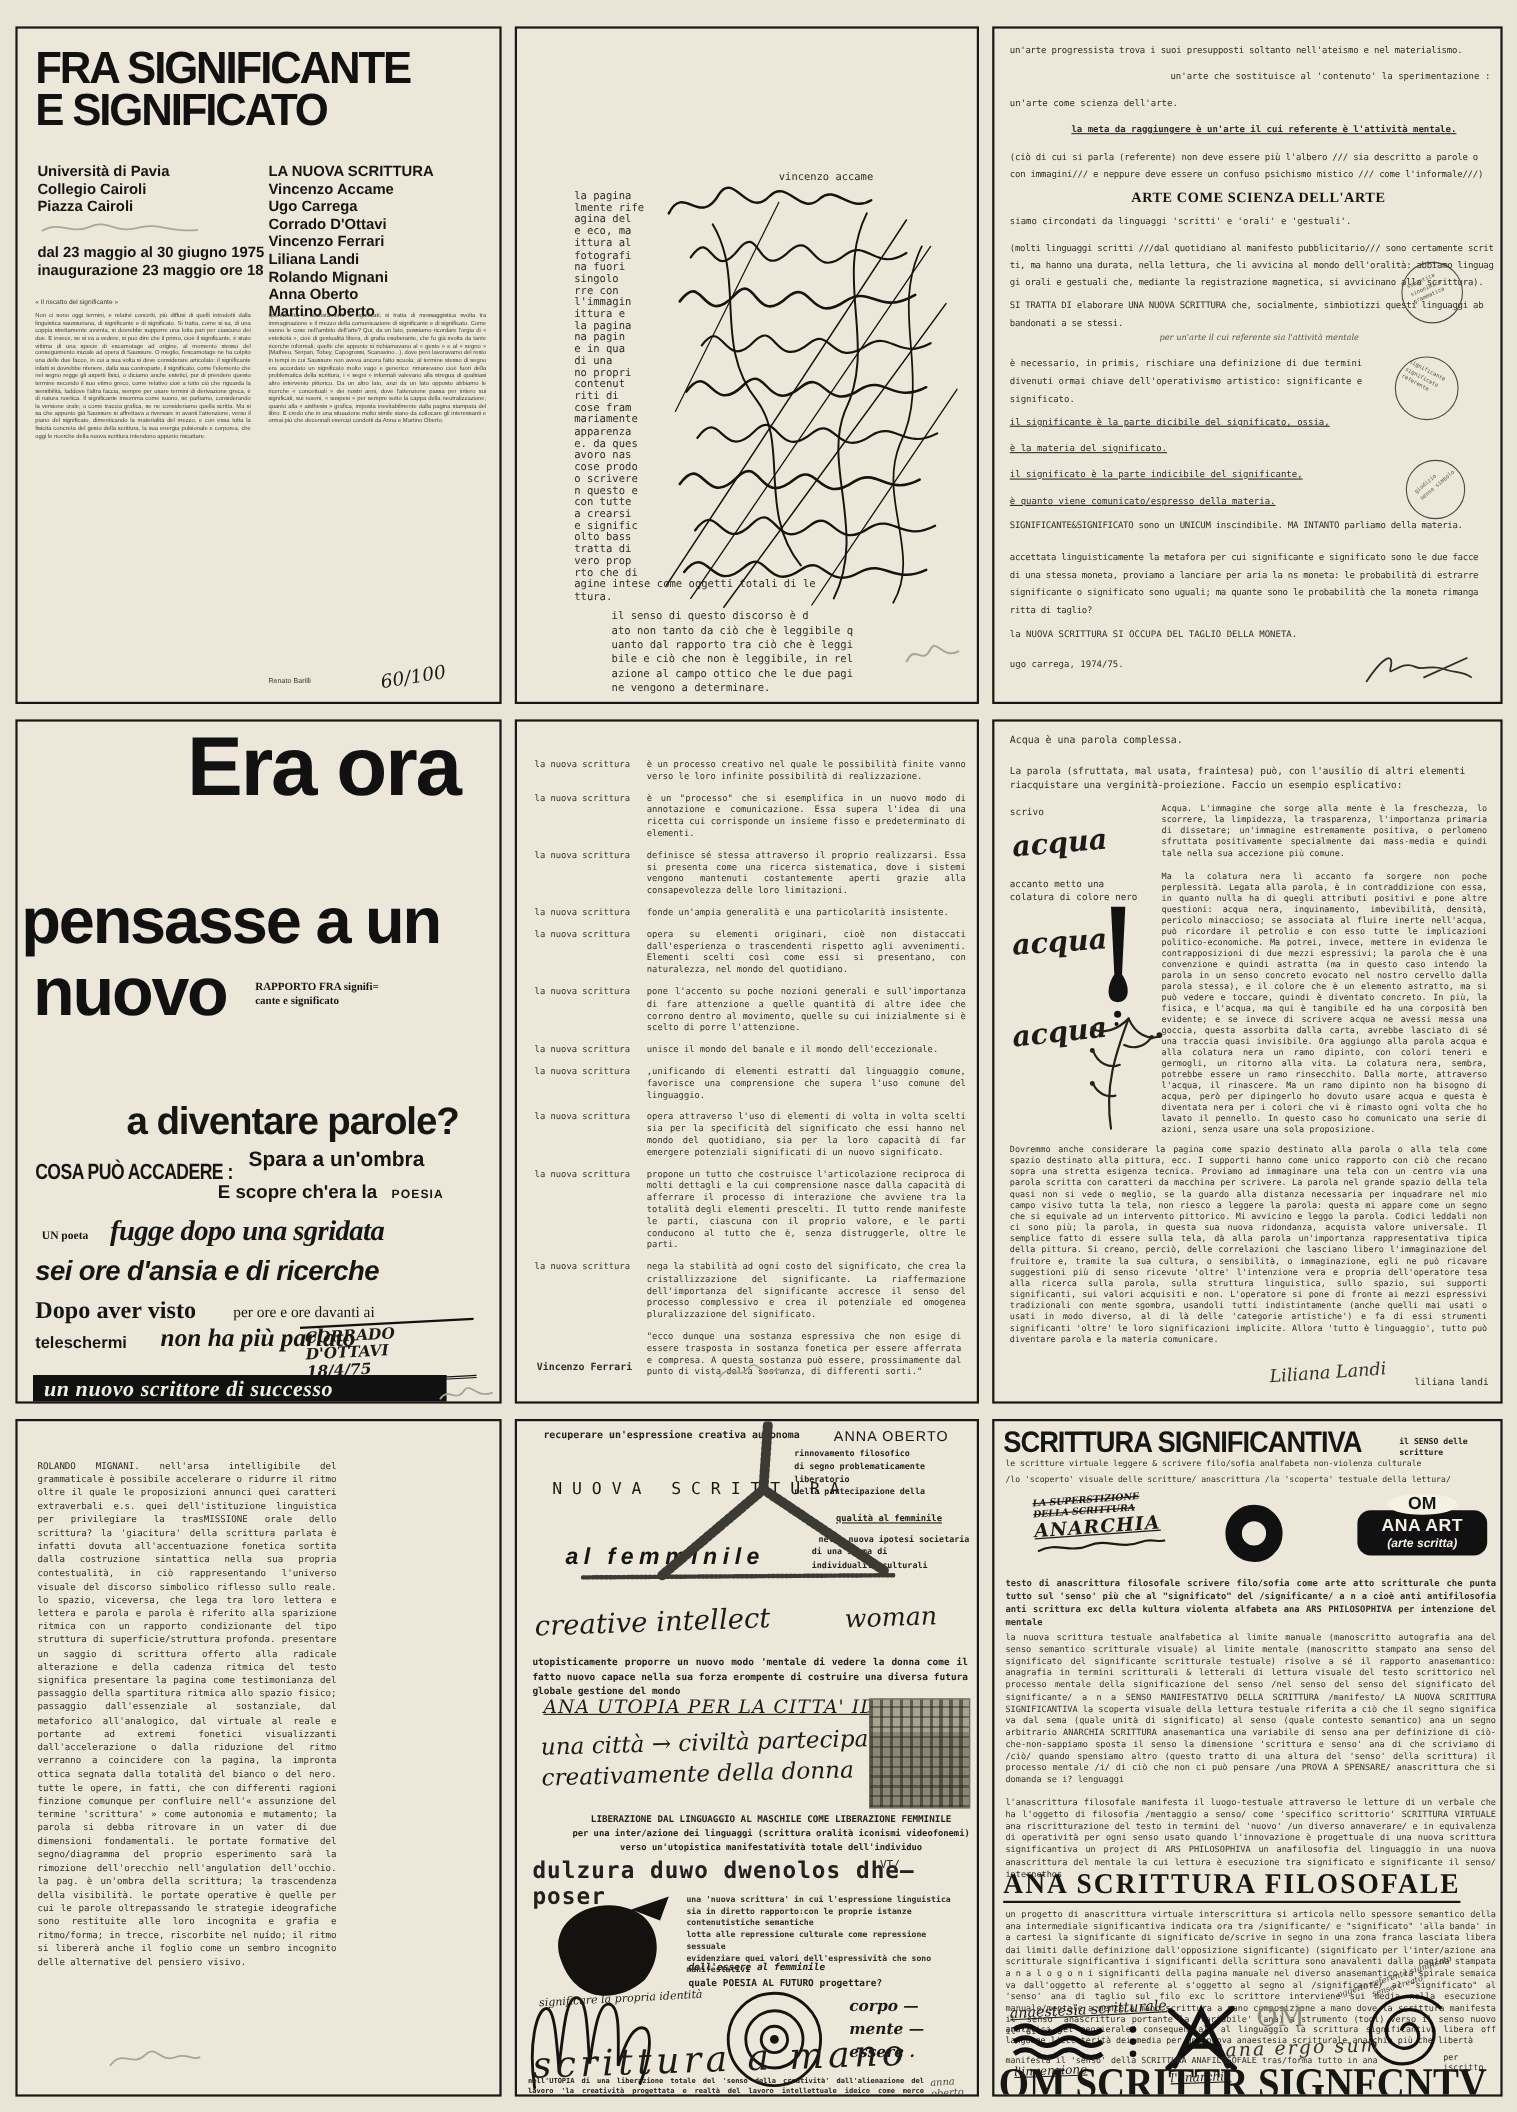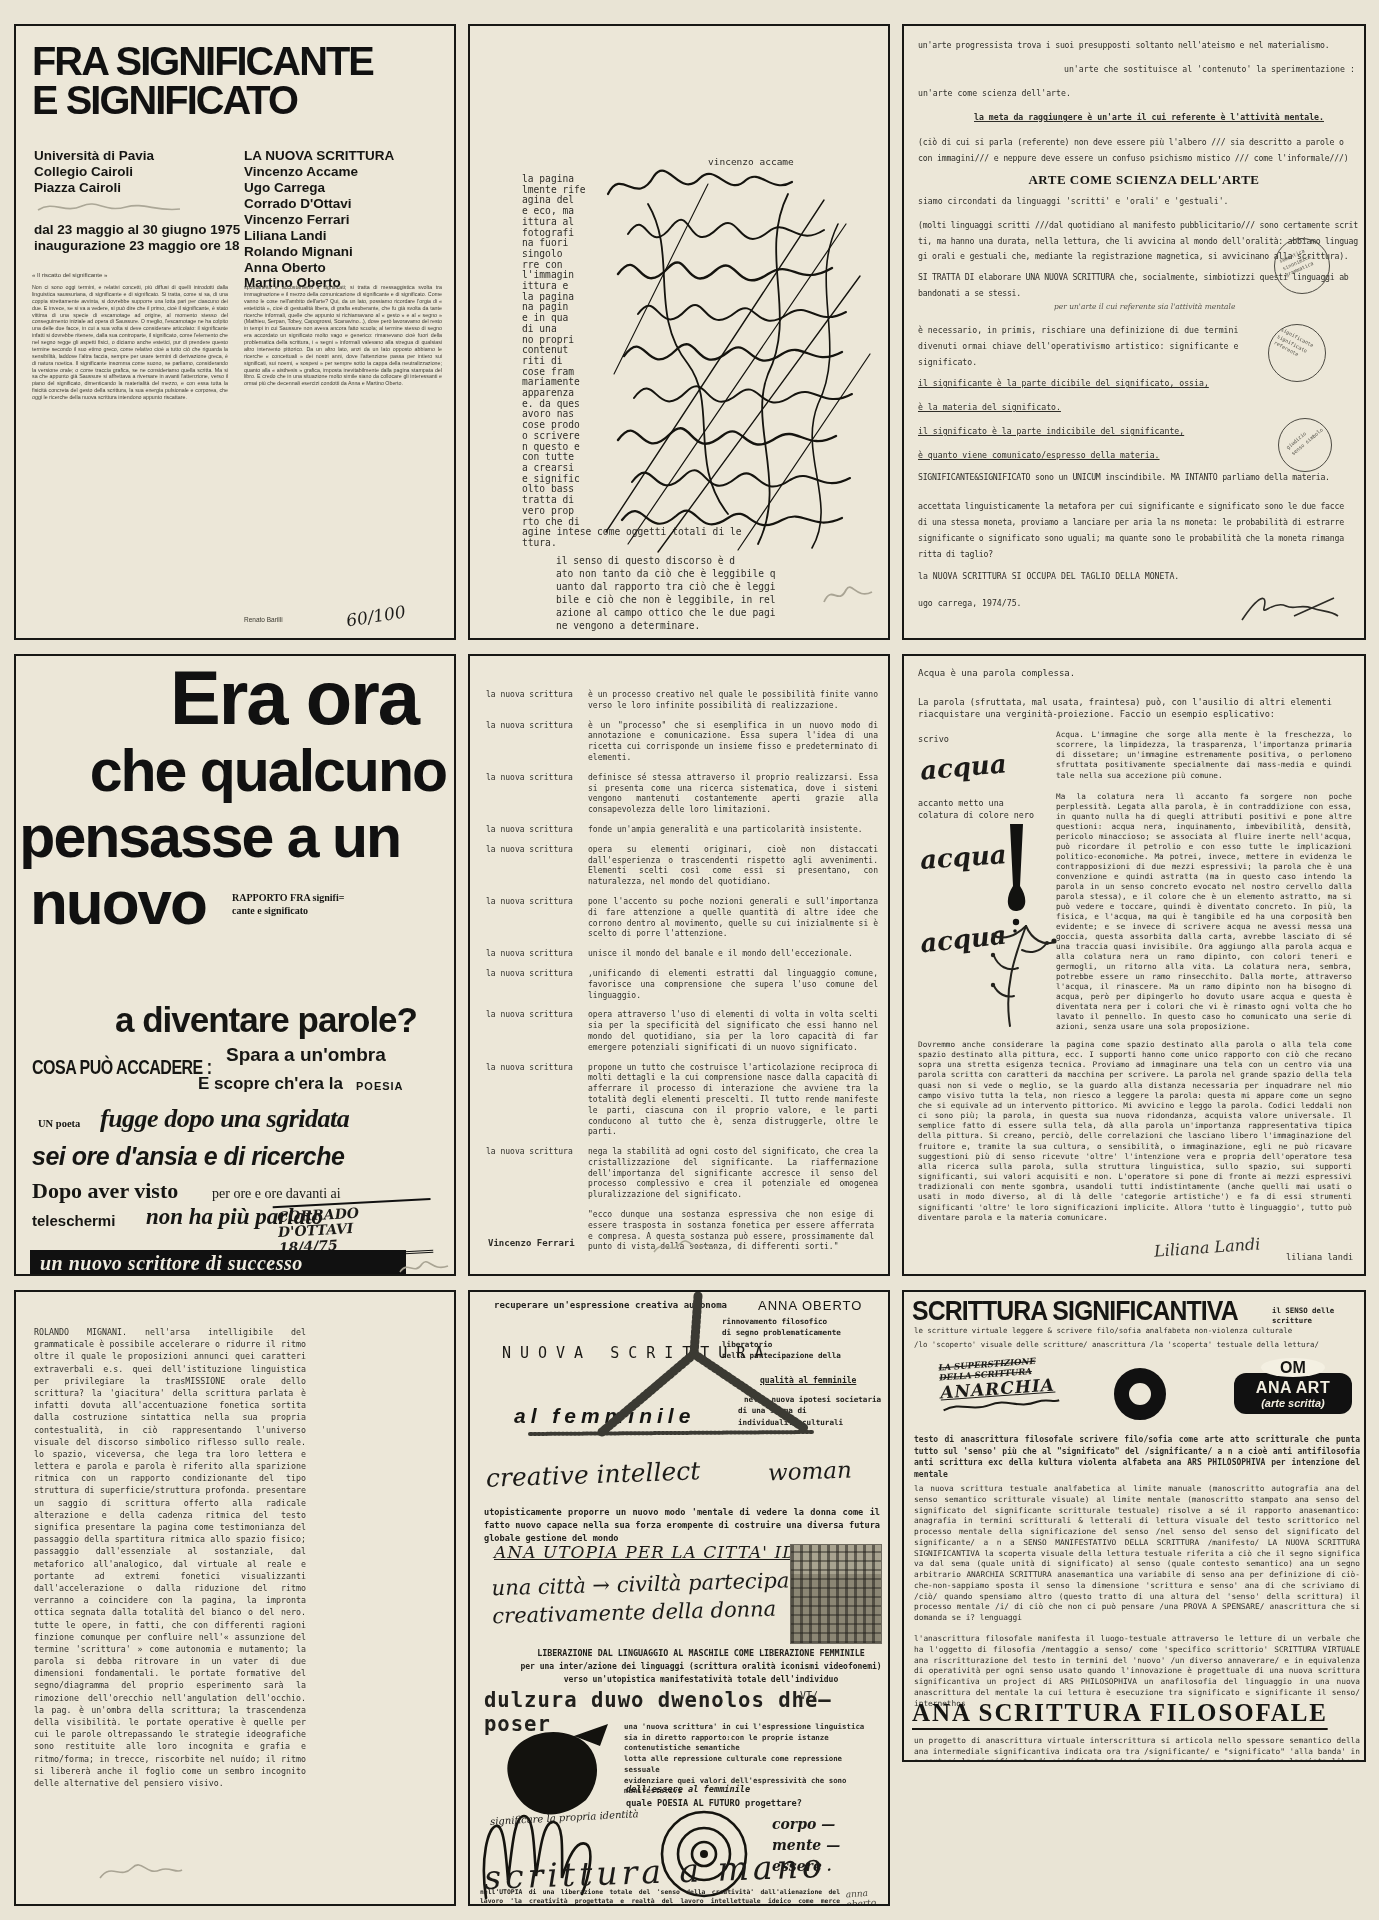--- a/index.html
+++ b/index.html
@@ -161,21 +161,20 @@
         <span class="abs tw" style="left:6px;top:10px;width:44px;font-size:5px;color:#55534a;transform:rotate(28deg);line-height:1.5;">significante significato referente</span>
       </div>
     <div class="abs" style="left:374px;top:392px;width:52px;height:52px;border:1.6px solid #4c4a42;border-radius:50%;">
         <span class="abs tw" style="left:6px;top:12px;width:40px;font-size:5px;color:#55534a;transform:rotate(-40deg);line-height:1.5;">giudizio senso simbolo</span>
       </div>
   </div>
 
   <div class="panel" style="left:14px;top:654px;width:442px;height:622px;">
     <div class="ab s"></div>
     <div class="abs hl" style="right:36px;top:6px;font-size:76px;">Era ora</div>
-    <div class="abs hl" style="right:8px;top:88px;font-size:59px;">che qualcuno</div>
     <div class="abs hl" style="right:54px;top:154px;font-size:59px;">pensasse a un</div>
     <div class="abs hl" style="left:14px;top:218px;font-size:62px;">nuovo</div>
     <div class="abs pre" style="left:216px;top:236px;font-size:10px;font-weight:bold;line-height:1.25;font-family:'Liberation Serif',serif;">RAPPORTO FRA signifi=
 cante e significato</div>
     <div class="abs ctr" style="left:30px;top:344px;width:400px;font-size:35px;font-weight:bold;letter-spacing:-1px;">a diventare parole?</div>
     <div class="abs" style="left:16px;top:400px;font-size:16px;font-weight:bold;transform:scaleY(1.25);transform-origin:left top;letter-spacing:-.5px;">COSA PUÒ ACCADERE :</div>
     <div class="abs" style="left:210px;top:388px;font-size:19px;font-weight:bold;">Spara a un'ombra</div>
     <div class="abs" style="left:182px;top:418px;font-size:17px;font-weight:bold;">E scopre ch'era la</div>
     <div class="abs" style="left:340px;top:424px;font-size:11px;font-weight:bold;letter-spacing:1px;">POESIA</div>
     <div class="abs serif" style="left:22px;top:462px;font-size:10.5px;font-weight:bold;">UN poeta</div>
@@ -346,21 +345,21 @@
       </svg>
     <div class="abs hand pre" style="left:302px;top:522px;font-size:14px;line-height:1.5;font-weight:bold;">corpo —
 mente —
 essere .</div>
     <div class="abs hand" style="left:20px;top:520px;font-size:10px;transform:rotate(-3deg);">significare la propria identità</div>
     <div class="abs hand" style="left:14px;top:560px;font-size:33px;letter-spacing:4px;transform:rotate(-2deg);">scrittura a mano</div>
     <div class="abs twb j" style="left:10px;top:596px;width:360px;font-size:6.4px;line-height:1.35;">nell'UTOPIA di una liberazione totale del 'senso della creatività' dall'alienazione del lavoro 'la creatività progettata e realtà del lavoro intellettuale ideico come merce consumistica —LIBERA CREATIVITA' IN UNA COMUNITA' LIBERATA DAI PRIVILEGI COSTITUITI—</div>
     <div class="abs hand" style="left:376px;top:596px;font-size:9px;color:#4a4840;transform:rotate(-4deg);">anna oberto</div>
   </div>
 
-  <div class="panel" style="left:902px;top:1290px;width:464px;height:472px;">
+  <div class="panel" style="left:902px;top:1290px;width:464px;height:616px;">
     <div class="abs" style="left:8px;top:4px;font-size:27px;font-weight:bold;letter-spacing:-1px;transform:scaleX(.92);transform-origin:left top;">SCRITTURA SIGNIFICANTIVA</div>
     <div class="abs twb" style="left:368px;top:14px;width:90px;font-size:7.4px;line-height:1.3;">il SENSO delle scritture</div>
     <div class="abs tw" style="left:10px;top:34px;width:446px;font-size:7.4px;">le scritture virtuale    leggere &amp; scrivere    filo/sofia analfabeta    non-violenza culturale</div>
     <div class="abs tw" style="left:10px;top:48px;width:446px;font-size:7.4px;">/lo 'scoperto' visuale delle scritture/   anascrittura   /la 'scoperta' testuale della lettura/</div>
     <div class="abs hand" style="left:36px;top:66px;width:130px;transform:rotate(-4deg);">
       <div style="font-size:8.5px;font-weight:bold;text-decoration:line-through;line-height:1.2;">LA SUPERSTIZIONE DELLA SCRITTURA</div>
       <div style="font-size:17px;font-weight:bold;letter-spacing:1px;text-decoration:underline;">ANARCHIA</div>
       <svg width="120" height="14" viewBox="0 0 120 14">
           <path d="M2,8 C20,0 30,12 48,6 C66,0 76,12 96,6 C106,3 112,8 118,6" stroke="#1c1b16" stroke-width="2" fill="none"></path>
         </svg>

